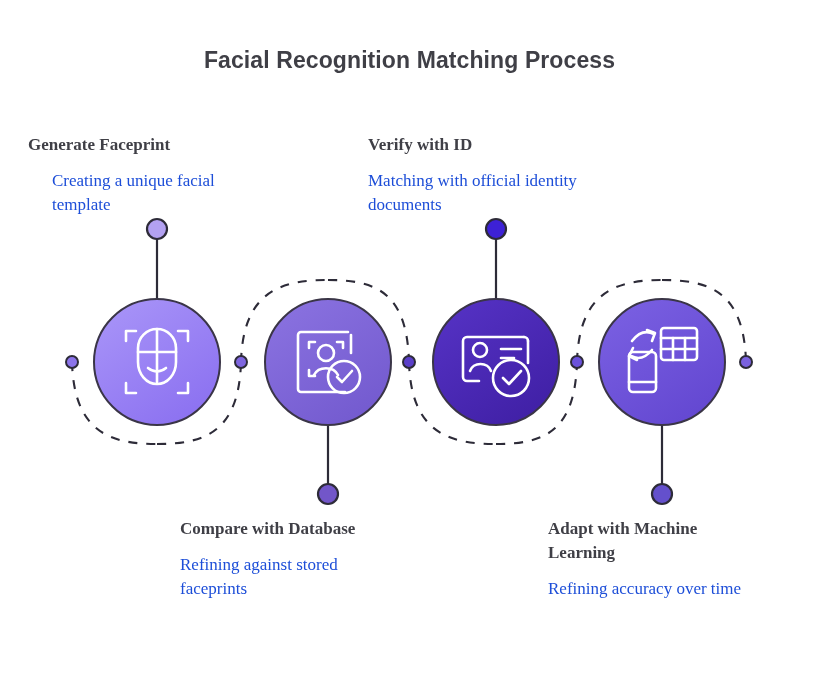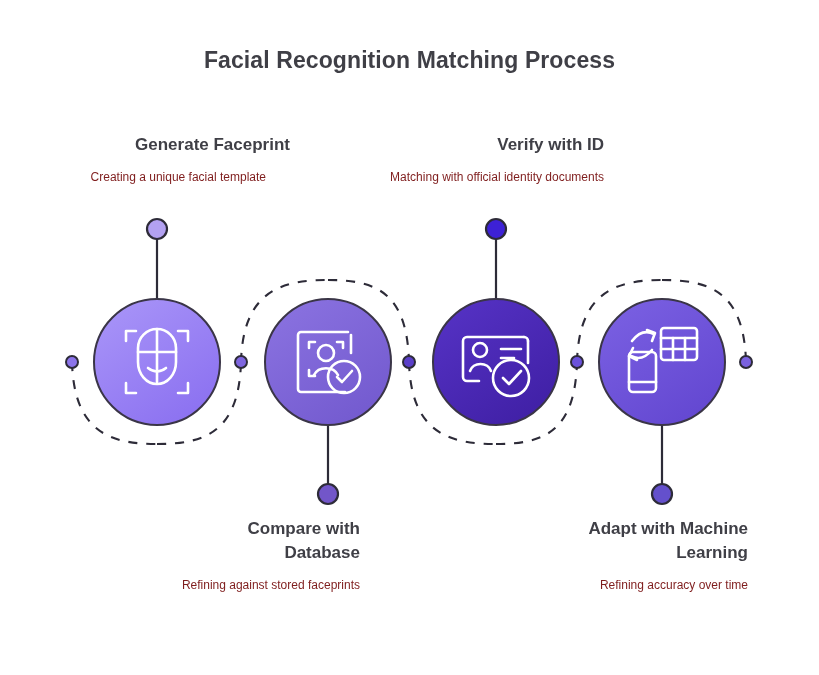--- a/index.html
+++ b/index.html
@@ -25,32 +25,33 @@
     top: 47px;
     width: 819px;
     text-align: center;
     font-size: 23px;
     font-weight: bold;
     color: #3f3f46;
     letter-spacing: 0.1px;
   }
   .step-label {
     position: absolute;
-    text-align: right;
+    text-align: left;
+    font-family: Liberation Serif, serif;
   }
   .step-title {
     font-size: 17px;
     font-weight: bold;
     color: #3f3f46;
     line-height: 1.42;
   }
   .step-desc {
-    font-size: 12px;
+    font-size: 17px;
     font-weight: normal;
-    color: #7f1d1d;
+    color: #1d4ed8;
     line-height: 1.42;
     margin-top: 12px;
   }
   
   #label-step-1 { left: 28px;  top: 133px; width: 262px; }
   #label-step-1 .step-desc { padding: 0 24px; }
   #label-step-2 { left: 180px; top: 517px; width: 180px; }
   #label-step-3 { left: 368px; top: 133px; width: 236px; }
   #label-step-4 { left: 548px; top: 517px; width: 200px; }
 

